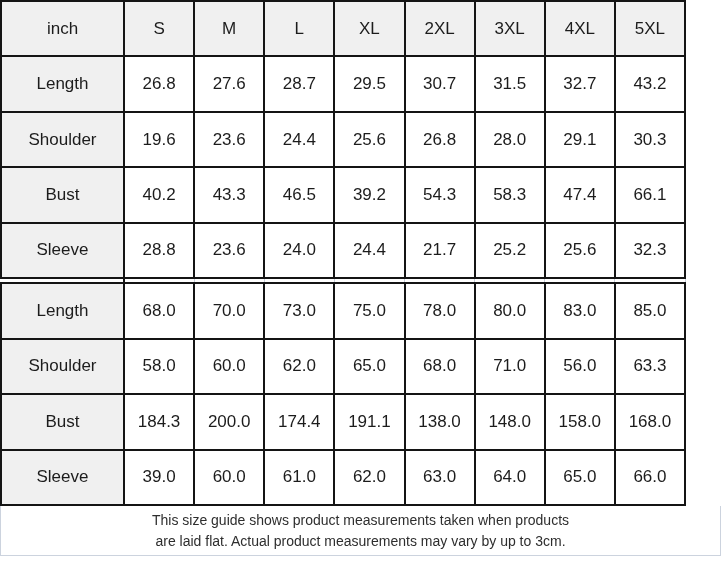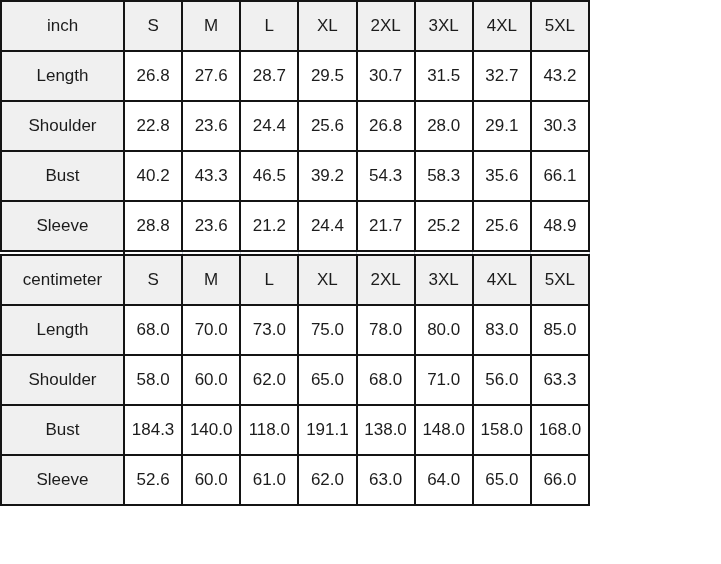--- a/index.html
+++ b/index.html
@@ -9,21 +9,21 @@
     font-family: "Liberation Sans", "DejaVu Sans", sans-serif;
   }
   .page {
     width: 721px;
     height: 564px;
     background: #ffffff;
     overflow: hidden;
   }
   table.size-table {
     border-collapse: collapse;
-    width: 590px;
+    width: 686px;
     height: 506px;
     table-layout: fixed;
   }
   col.first-col { width: 123px; }
   table.size-table td {
     border: 2px solid #141414;
     text-align: center;
     vertical-align: middle;
     font-size: 17px;
     color: #1c1c1c;
@@ -96,72 +96,61 @@
           <td>27.6</td>
           <td>28.7</td>
           <td>29.5</td>
           <td>30.7</td>
           <td>31.5</td>
           <td>32.7</td>
           <td>43.2</td>
         </tr>
         <tr class="row-data">
           <td class="label-cell">Shoulder</td>
-          <td>22.8</td>
+          <td>19.6</td>
           <td>23.6</td>
           <td>24.4</td>
           <td>25.6</td>
           <td>26.8</td>
           <td>28.0</td>
           <td>29.1</td>
           <td>30.3</td>
         </tr>
         <tr class="row-data">
           <td class="label-cell">Bust</td>
           <td>40.2</td>
           <td>43.3</td>
           <td>46.5</td>
           <td>39.2</td>
           <td>54.3</td>
           <td>58.3</td>
-          <td>35.6</td>
+          <td>47.4</td>
           <td>66.1</td>
         </tr>
         <tr class="row-data">
           <td class="label-cell">Sleeve</td>
           <td>28.8</td>
           <td>23.6</td>
-          <td>21.2</td>
+          <td>24.0</td>
           <td>24.4</td>
           <td>21.7</td>
           <td>25.2</td>
           <td>25.6</td>
-          <td>48.9</td>
+          <td>32.3</td>
         </tr>
         <tr class="row-spacer">
           <td class="label-cell"></td>
           <td></td>
           <td></td>
           <td></td>
           <td></td>
           <td></td>
           <td></td>
           <td></td>
           <td></td>
-        </tr>
-        <tr class="row-header">
-          <td class="label-cell">centimeter</td>
-          <td>S</td>
-          <td>M</td>
-          <td>L</td>
-          <td>XL</td>
-          <td>2XL</td>
-          <td>3XL</td>
-          <td>4XL</td>
-          <td>5XL</td>
         </tr>
         <tr class="row-data">
           <td class="label-cell">Length</td>
           <td>68.0</td>
           <td>70.0</td>
           <td>73.0</td>
           <td>75.0</td>
           <td>78.0</td>
           <td>80.0</td>
           <td>83.0</td>
@@ -174,34 +163,38 @@
           <td>62.0</td>
           <td>65.0</td>
           <td>68.0</td>
           <td>71.0</td>
           <td>56.0</td>
           <td>63.3</td>
         </tr>
         <tr class="row-data">
           <td class="label-cell">Bust</td>
           <td>184.3</td>
-          <td>140.0</td>
-          <td>118.0</td>
+          <td>200.0</td>
+          <td>174.4</td>
           <td>191.1</td>
           <td>138.0</td>
           <td>148.0</td>
           <td>158.0</td>
           <td>168.0</td>
         </tr>
         <tr class="row-data">
           <td class="label-cell">Sleeve</td>
-          <td>52.6</td>
+          <td>39.0</td>
           <td>60.0</td>
           <td>61.0</td>
           <td>62.0</td>
           <td>63.0</td>
           <td>64.0</td>
           <td>65.0</td>
           <td>66.0</td>
         </tr>
       </tbody>
   </table>
+  <div class="footer-note">
+    <span>This size guide shows product measurements taken when products</span>
+    <span>are laid flat. Actual product measurements may vary by up to 3cm.</span>
+  </div>
 </div>
 
 </body></html>

